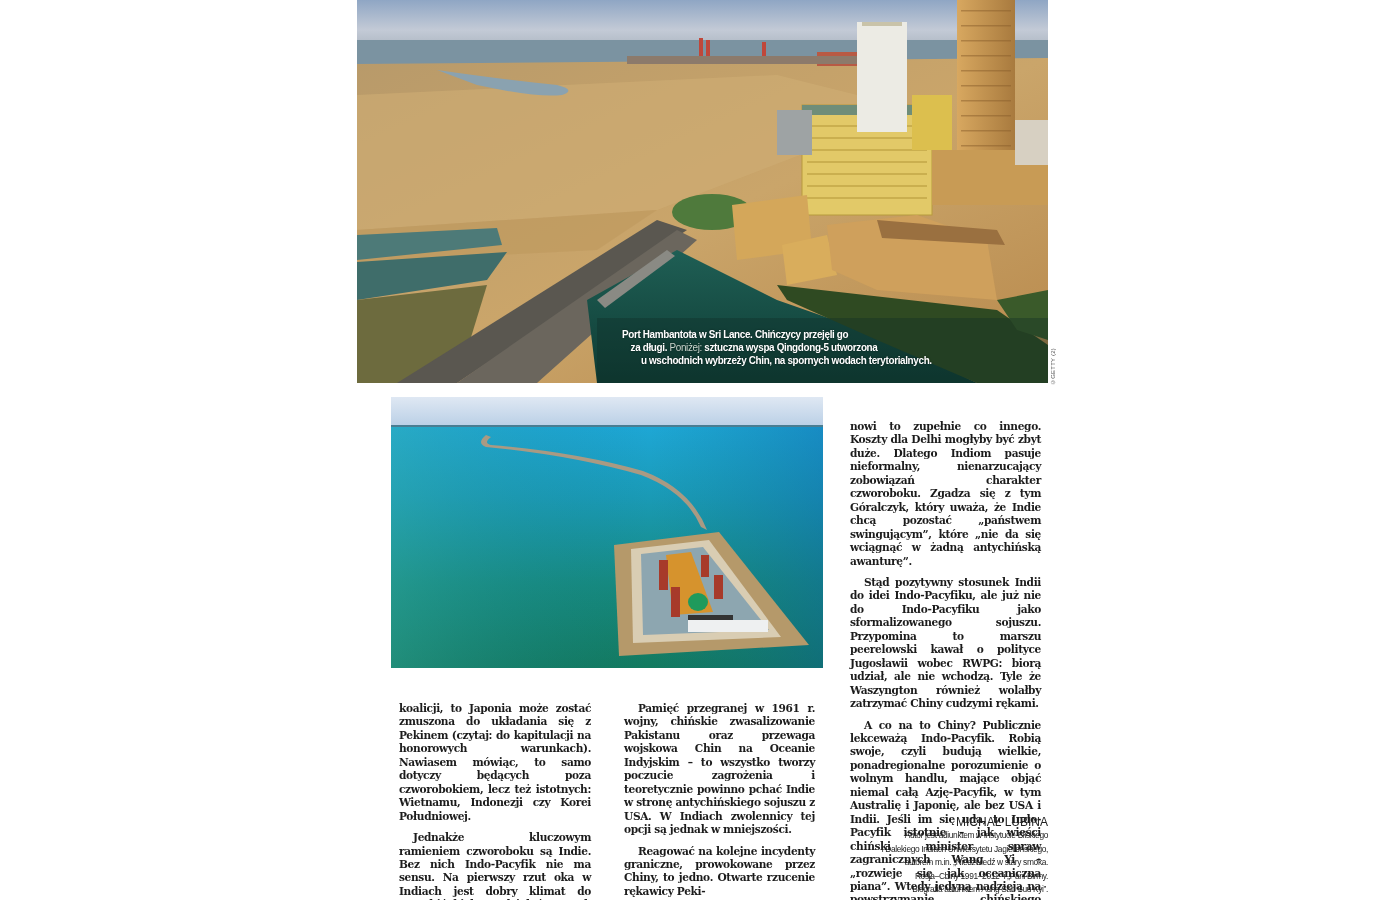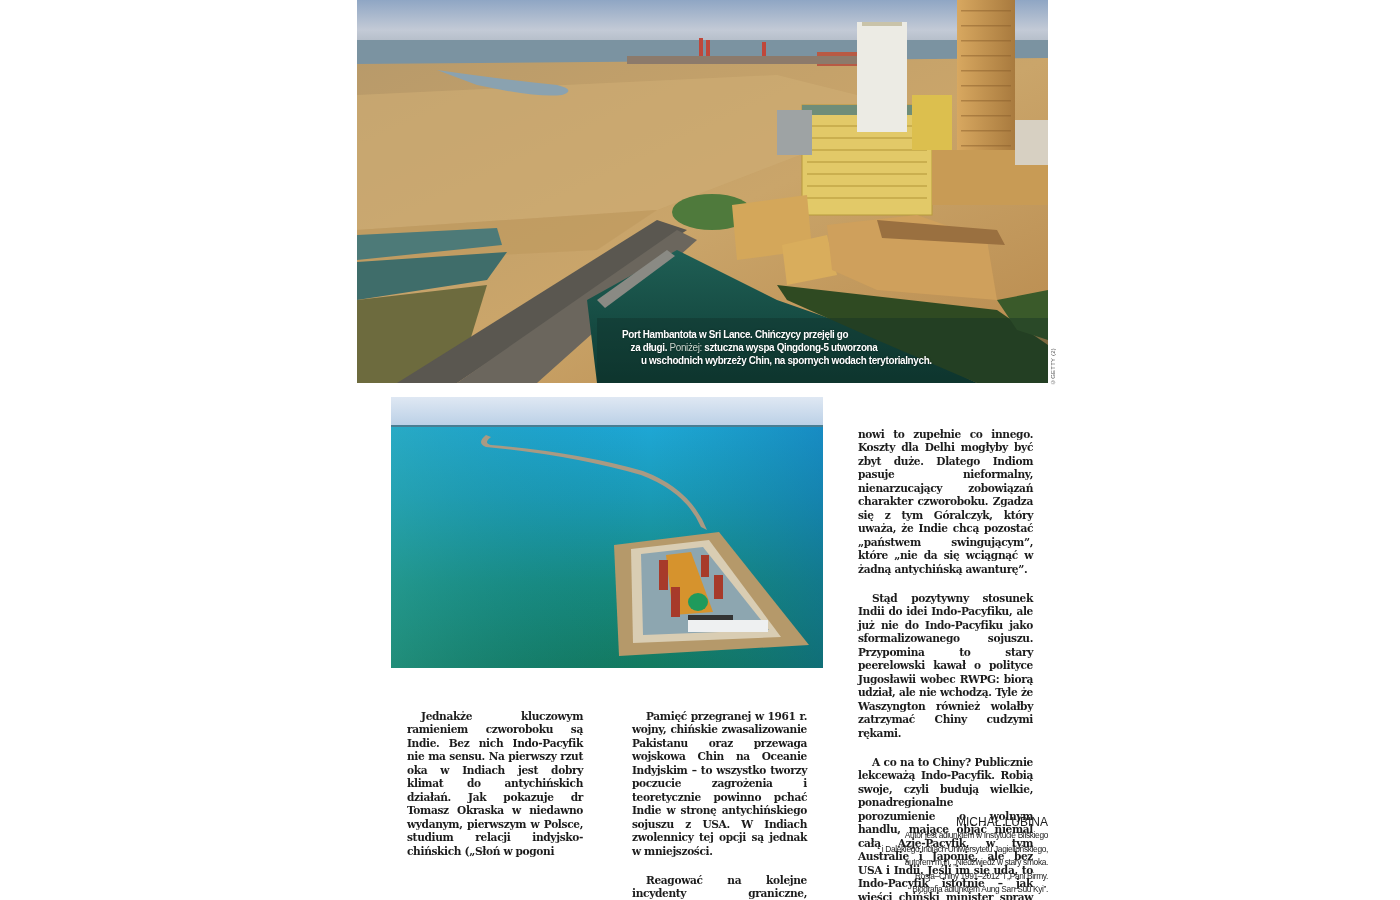--- a/index.html
+++ b/index.html
@@ -25,21 +25,21 @@
   .credit {
     position: absolute; left: 1050px; top: 340px; width: 10px; height: 45px;
     font-family: "Liberation Sans", sans-serif; font-size: 6px; color: #555;
     writing-mode: vertical-rl; transform: rotate(180deg); letter-spacing: 0.2px;
   }
 
   .col {
     position: absolute; font-size: 10.6px; line-height: 13.45px; text-align: justify;
     font-weight: bold; letter-spacing: -0.35px; color: #1c1c1c;
   }
-  .col p { margin: 16px; }
+  .col p { margin: 8px; }
   .col p.indent { text-indent: 14px; }
   #col-1 { left: 391px; top: 694px; width: 208px; }
   #col-2 { left: 616px; top: 694px; width: 207px; }
   #col-3 { left: 842px; top: 412px; width: 207px; }
 
   .author-block {
     position: absolute; left: 850px; top: 816px; width: 198px; text-align: right;
     font-family: "Liberation Sans", sans-serif; font-size: 8.4px; line-height: 13.4px; color: #222;
     letter-spacing: -0.35px;
   }
@@ -186,31 +186,32 @@
     <rect x="310" y="158" width="8" height="22" fill="#a73a2a"></rect>
     <rect x="280" y="190" width="9" height="30" fill="#a73a2a"></rect>
     <rect x="323" y="178" width="9" height="24" fill="#a73a2a"></rect>
     <ellipse cx="307" cy="205" rx="10" ry="9" fill="#1f9a5c"></ellipse>
     <rect x="297" y="223" width="80" height="12" fill="#eef0f1"></rect>
     <rect x="297" y="218" width="45" height="5" fill="#333"></rect>
   </svg>
 </div>
 
 <div class="col" id="col-1">
+  <p>koalicji, to Japonia może zostać zmuszona do układania się z Pekinem (czytaj: do kapitulacji na honorowych warunkach). Nawiasem mówiąc, to samo dotyczy będących poza czworobokiem, lecz też istotnych: Wietnamu, Indonezji czy Korei Południowej.</p>
   <p class="indent">Jednakże kluczowym ramieniem czworoboku są Indie. Bez nich Indo-Pacyfik nie ma sensu. Na pierwszy rzut oka w Indiach jest dobry klimat do antychińskich działań. Jak pokazuje dr Tomasz Okraska w niedawno wydanym, pierwszym w Polsce, studium relacji indyjsko-chińskich („Słoń w pogoni</p>
 </div>
 
 <div class="col" id="col-2">
   <p class="indent">Pamięć przegranej w 1961 r. wojny, chińskie zwasalizowanie Pakistanu oraz przewaga wojskowa Chin na Oceanie Indyjskim – to wszystko tworzy poczucie zagrożenia i teoretycznie powinno pchać Indie w stronę antychińskiego sojuszu z USA. W Indiach zwolennicy tej opcji są jednak w mniejszości.</p>
   <p class="indent">Reagować na kolejne incydenty graniczne, prowokowane przez Chiny, to jedno. Otwarte rzucenie rękawicy Peki-</p>
 </div>
 
 <div class="col" id="col-3">
   <p>nowi to zupełnie co innego. Koszty dla Delhi mogłyby być zbyt duże. Dlatego Indiom pasuje nieformalny, nienarzucający zobowiązań charakter czworoboku. Zgadza się z tym Góralczyk, który uważa, że Indie chcą pozostać „państwem swingującym”, które „nie da się wciągnąć w żadną antychińską awanturę”.</p>
-  <p class="indent">Stąd pozytywny stosunek Indii do idei Indo-Pacyfiku, ale już nie do Indo-Pacyfiku jako sformalizowanego sojuszu. Przypomina to stary peerelowski kawał o polityce Jugosławii wobec RWPG: biorą udział, ale nie wchodzą. Tyle że Waszyngton również wolałby zatrzymać Chiny cudzymi rękami.</p>
+  <p class="indent">Stąd pozytywny stosunek Indii do idei Indo-Pacyfiku, ale już nie do Indo-Pacyfiku jako sformalizowanego sojuszu. Przypomina to marszu peerelowski kawał o polityce Jugosławii wobec RWPG: biorą udział, ale nie wchodzą. Tyle że Waszyngton również wolałby zatrzymać Chiny cudzymi rękami.</p>
   <p class="indent">A co na to Chiny? Publicznie lekceważą Indo-Pacyfik. Robią swoje, czyli budują wielkie, ponadregionalne porozumienie o wolnym handlu, mające objąć niemal całą Azję-Pacyfik, w tym Australię i Japonię, ale bez USA i Indii. Jeśli im się uda, to Indo-Pacyfik istotnie – jak wieści chiński minister spraw zagranicznych Wang Yi – „rozwieje się jak oceaniczna piana”. Wtedy jedyną nadzieją na powstrzymanie chińskiego marszu do dominacji będzie kryzys wewnętrzny w Państwie Środka, które wcale nie musi leżeć pośrodku.</p>
 </div>
 
 <div class="author-block">
   <div class="author-name">MICHAŁ LUBINA</div>
   <div>Autor jest adiunktem w Instytucie Bliskiego</div>
   <div>i Dalekiego Indiach Uniwersytetu Jagiellońskiego,</div>
   <div>autorem m.in. „Niedźwiedź w stary smoka.</div>
   <div>Rosja–Chiny 1991–2012” i „Pani Birmy.</div>
   <div>Biografia adiunktem Aung San Suu Kyi”.</div>

